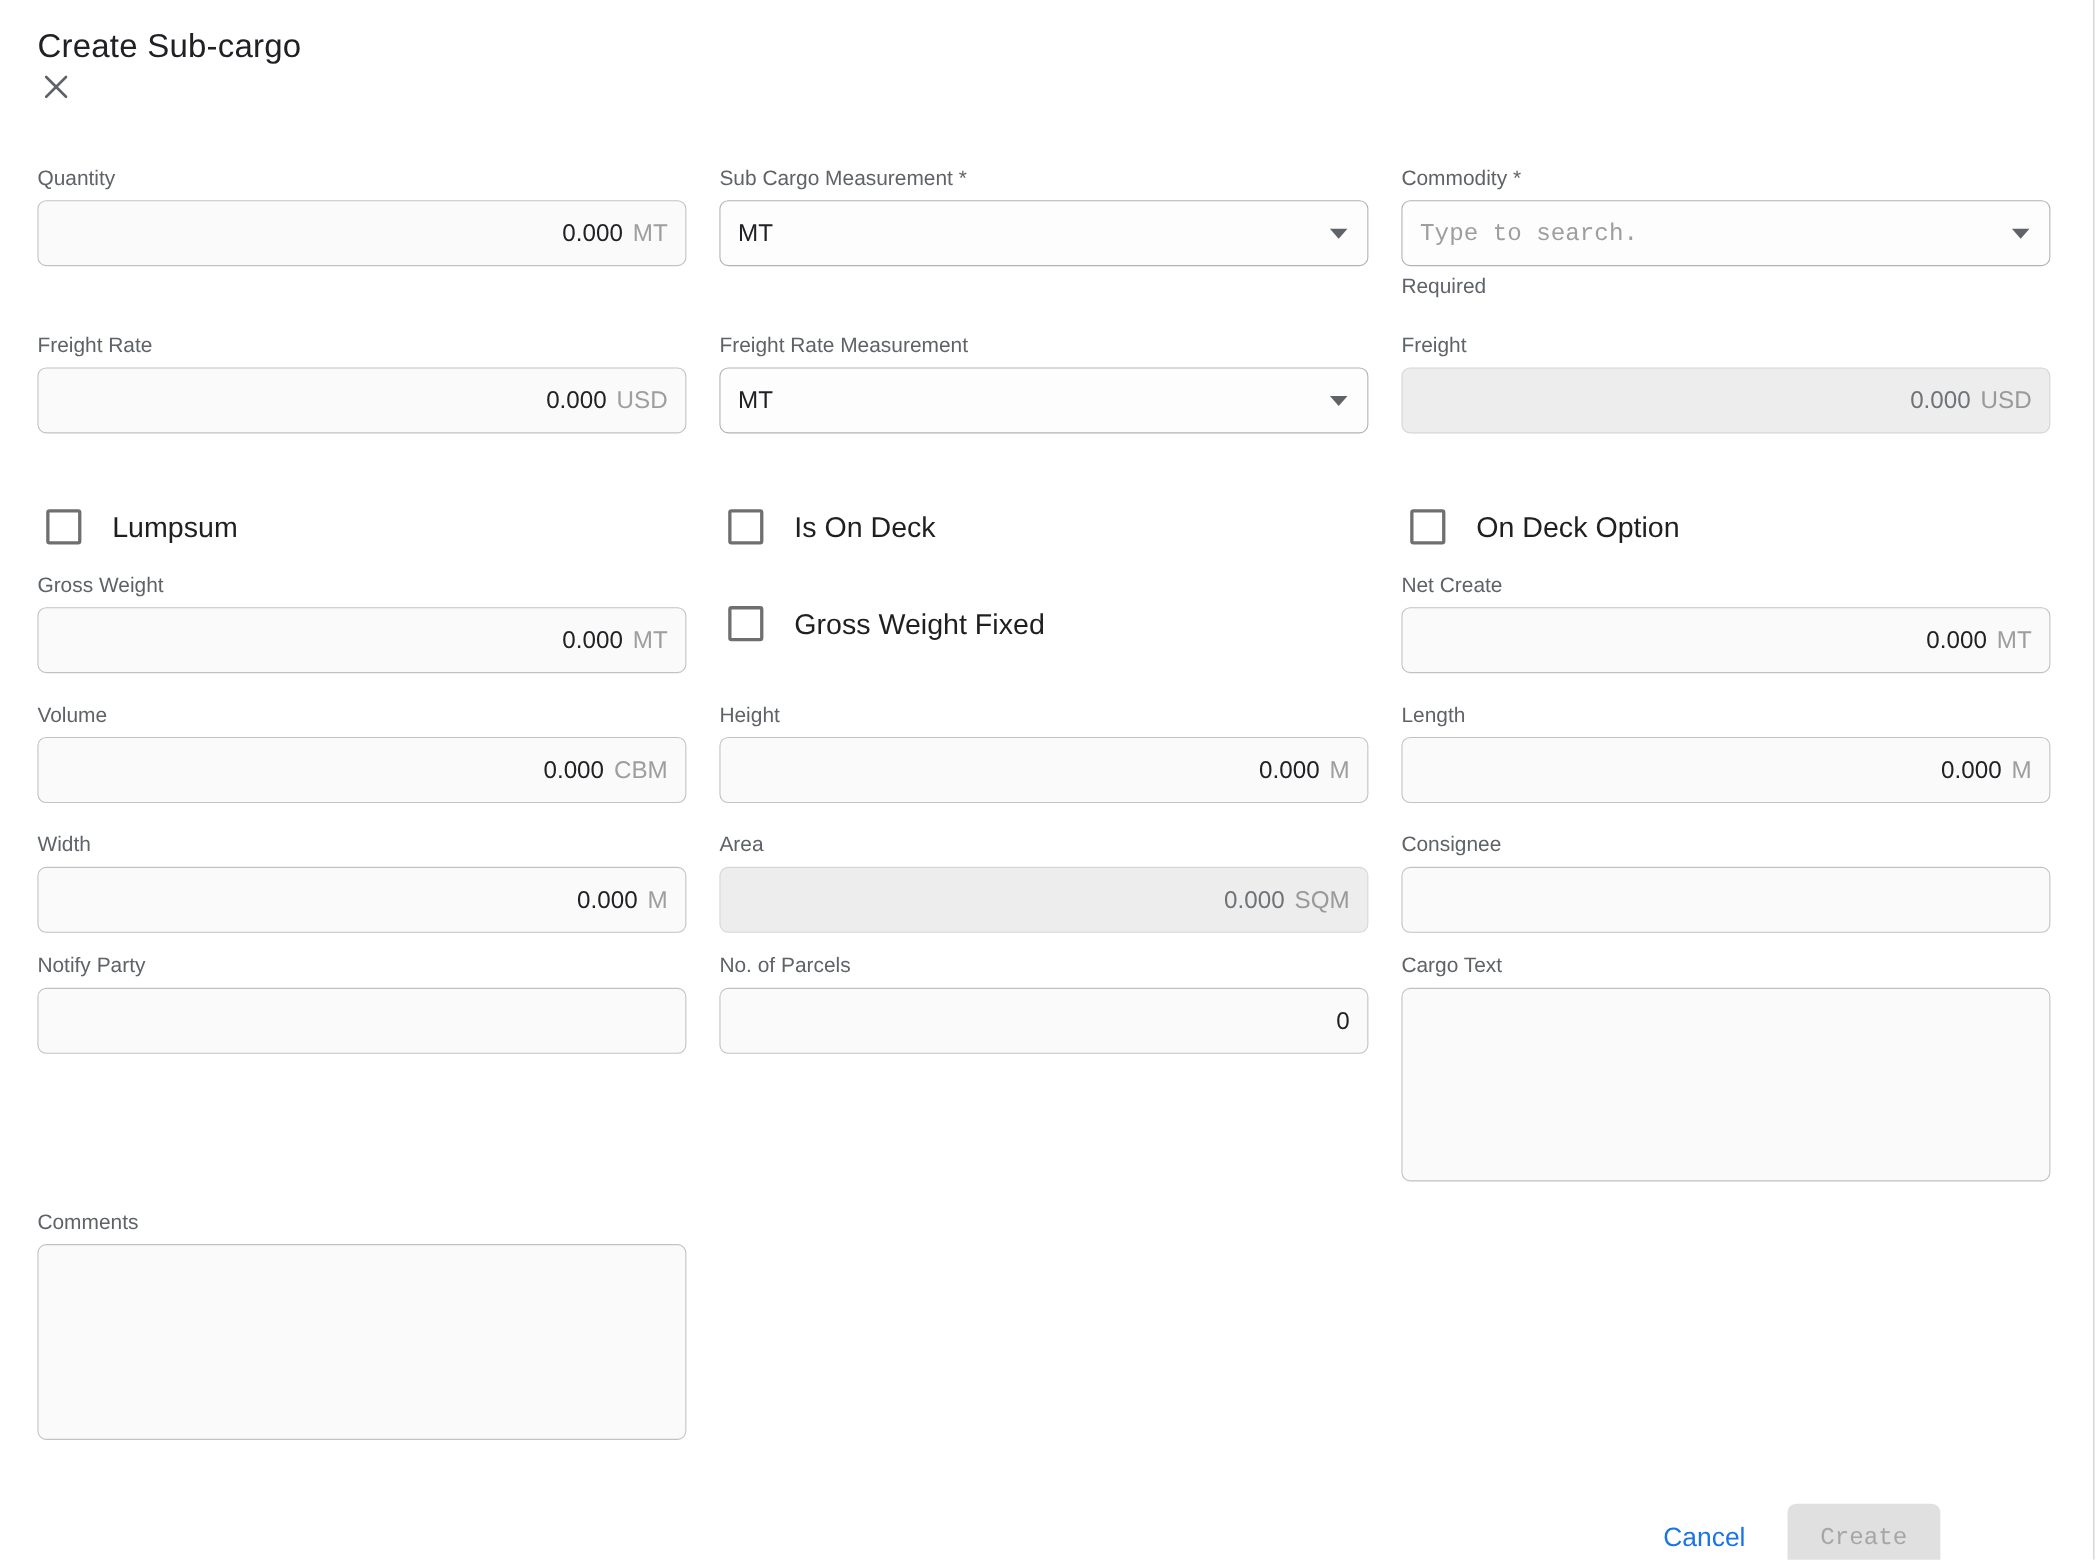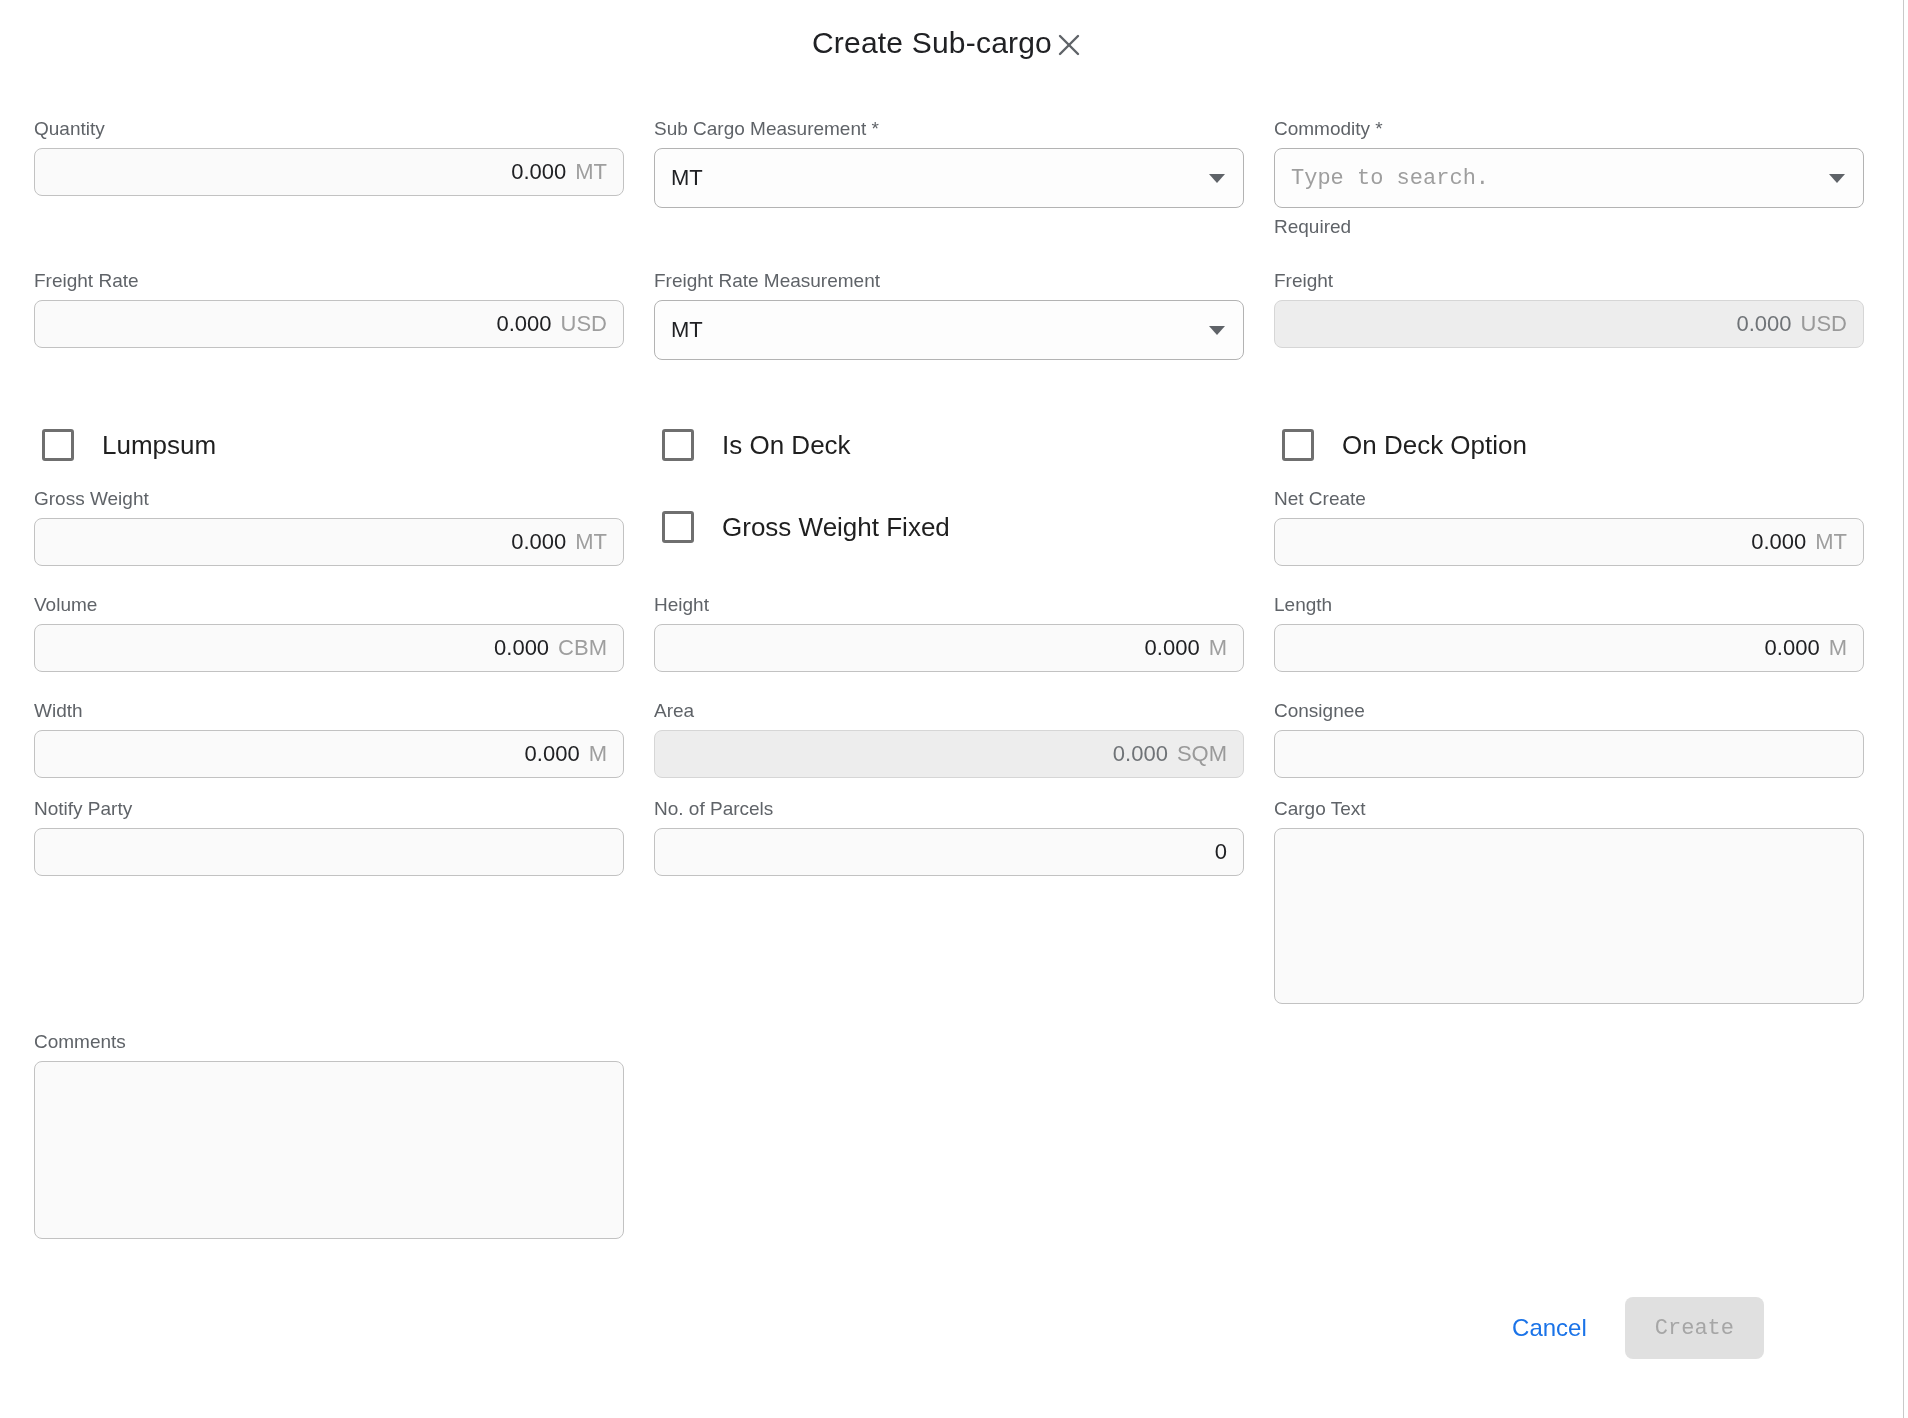--- a/index.html
+++ b/index.html
@@ -4,35 +4,35 @@
 <style>
   * { margin: 0; padding: 0; box-sizing: border-box; }
   html, body { width: 1908px; height: 1418px; background: #ffffff; overflow: hidden; }
   body { font-family: "Liberation Sans", "DejaVu Sans", sans-serif; color: #202124; position: relative; }
 
   .dialog { width: 100%; height: 100%; background: #fff; position: relative; }
   .edge-line { position: absolute; top: 0; right: 4px; width: 1px; height: 100%; background: #c9c9c9; }
 
   .content { padding: 26px 44px 0 34px; }
 
-  .dialog-header { display: flex; justify-content: center; align-items: flex-start; }
+  .dialog-header { display: flex; justify-content: space-between; align-items: flex-start; flex-direction: column; }
   .dialog-title { font-size: 30px; font-weight: 500; color: #202124; letter-spacing: 0.2px; }
   .close-btn { width: 34px; height: 34px; display: flex; align-items: center; justify-content: center; cursor: pointer; margin-top: 2px; }
 
   .row { display: grid; grid-template-columns: 590px 590px 590px; column-gap: 30px; align-items: start; }
   .mt-a { margin-top: 56px; }
   .mt-b { margin-top: 32px; }
   .mt-cb { margin-top: 69px; }
   .mt-c { margin-top: 27px; }
   .mt-d { margin-top: 28px; }
   .mt-e { margin-top: 20px; }
   .mt-f { margin-top: 27px; }
 
   .field-label { font-size: 19px; color: #5f6368; height: 22px; line-height: 22px; margin-bottom: 8px; }
-  .box { height: 48px; border: 1px solid #c2c2c2; border-radius: 8px; background: #fafafa;
+  .box { height: 60px; border: 1px solid #c2c2c2; border-radius: 8px; background: #fafafa;
          display: flex; align-items: center; padding: 0 16px; font-size: 22px; }
   .box.value-right { justify-content: flex-end; }
   .box .val { color: #202124; }
   .box .unit { color: #9e9e9e; margin-left: 9px; }
   .box.disabled { background: #ededed; border-color: #d6d6d6; }
   .box.disabled .val { color: #6f7377; }
   .box.disabled .unit { color: #9a9a9a; }
 
   .select-box { height: 60px; border: 1px solid #b3b3b3; border-radius: 8px; background: #fdfdfd;
                 display: flex; align-items: center; justify-content: space-between; padding: 0 18px 0 16px;

